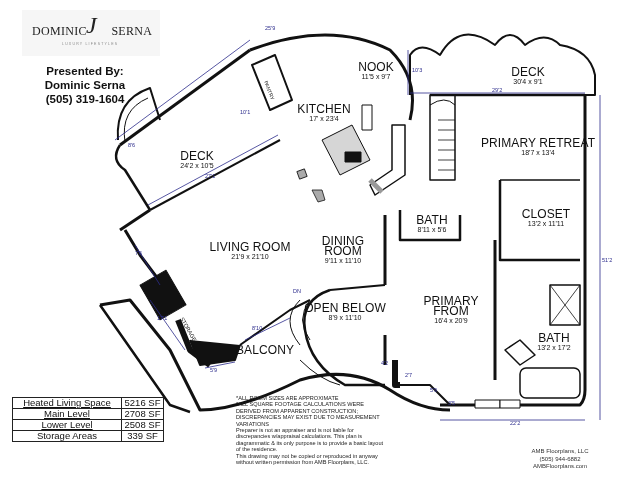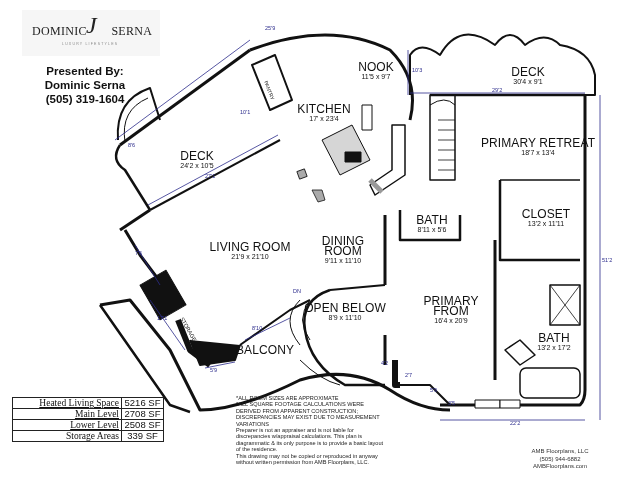--- a/index.html
+++ b/index.html
@@ -10,21 +10,21 @@
   .logo .j{font-family:"Liberation Serif",serif;font-style:italic;font-size:24px;position:absolute;left:64px;top:2px;color:#222;}
   .logo .tag{position:absolute;left:40px;top:32px;font-size:3.5px;letter-spacing:1.2px;color:#888;white-space:nowrap;}
   .presented{position:absolute;left:30px;top:64px;width:110px;text-align:center;font-weight:bold;font-size:11.5px;line-height:14px;}
   .plan{position:absolute;left:0;top:0;}
   .rl{position:absolute;text-align:center;white-space:nowrap;transform:translateX(-50%);}
   .rl .n{font-size:12px;line-height:10px;letter-spacing:0.1px;}
   .rl .d{font-size:7px;line-height:9px;}
   .infotable{position:absolute;left:12px;top:397px;width:152px;border:1.5px solid #222;border-collapse:collapse;font-size:9.5px;}
   .infotable td{border:1px solid #222;padding:0 2px;line-height:10px;}
   .infotable .addr{text-align:center;font-weight:bold;font-size:10px;line-height:12px;}
-  .infotable .lab{text-align:right;text-decoration:underline;width:104px;font-family:Liberation Serif, serif;}
+  .infotable .lab{text-align:center;text-decoration:underline;width:104px;}
   .infotable .val{text-align:center;}
   .infotable tr.last .lab,.infotable tr.last .val{text-decoration:none;margin-top:36px;}
   .disclaimer{position:absolute;left:236px;top:395px;width:150px;font-size:5.6px;line-height:6.4px;color:#222;}
   .company{position:absolute;left:520px;top:448px;width:80px;text-align:center;font-size:6px;line-height:7.5px;color:#333;}
   .dim{font-size:5.5px;fill:#2c2c8c;font-family:"Liberation Sans",sans-serif;}
 </style>
 </head>
 <body>
 
 <div class="logo">

